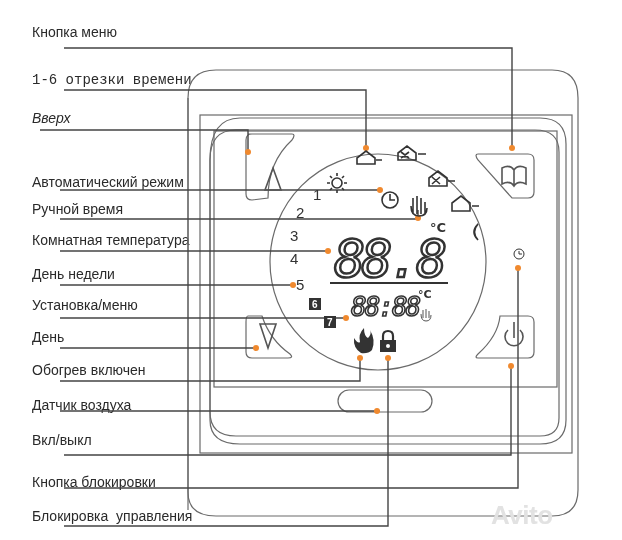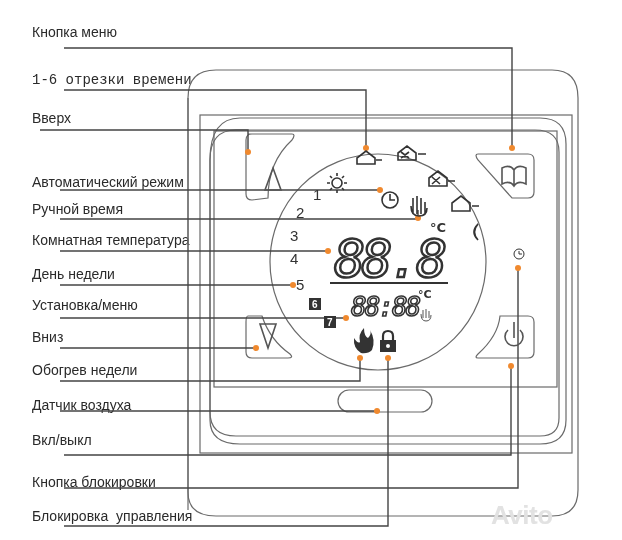--- a/index.html
+++ b/index.html
@@ -6,28 +6,28 @@
   body { width: 622px; height: 540px; position: relative; overflow: hidden; font-family: "Liberation Sans", sans-serif; }
   .label { position: absolute; left: 32px; font-size: 14px; color: #2a2a2a; white-space: pre; line-height: 18px; }
   svg { position: absolute; left: 0; top: 0; }
   .watermark { position: absolute; left: 491px; top: 500px; font-size: 26px; color: #e2e2e2; font-weight: bold; font-family: "Liberation Sans", sans-serif; letter-spacing: -0.5px; }
 </style>
 </head>
 <body>
 
 <div class="label" style="top:23px;">Кнопка меню</div>
 <div class="label" style="top:71px;font-family:Liberation Mono, monospace;">1-6 отрезки времени</div>
-<div class="label" style="top:109px;">Вверх</div>
+<div class="label" style="top:109px;font-style:italic;">Вверх</div>
 <div class="label" style="top:173px;">Автоматический режим</div>
 <div class="label" style="top:200px;">Ручной время</div>
 <div class="label" style="top:231px;">Комнатная температура</div>
 <div class="label" style="top:265px;">День недели</div>
 <div class="label" style="top:296px;">Установка/меню</div>
-<div class="label" style="top:328px;">Вниз</div>
-<div class="label" style="top:361px;">Обогрев недели</div>
+<div class="label" style="top:328px;">День</div>
+<div class="label" style="top:361px;">Обогрев включен</div>
 <div class="label" style="top:396px;">Датчик воздуха</div>
 <div class="label" style="top:431px;">Вкл/выкл</div>
 <div class="label" style="top:473px;">Кнопка блокировки</div>
 <div class="label" style="top:507px;">Блокировка  управления</div>
 
 <svg width="622" height="540" viewBox="0 0 622 540">
   <g fill="none" stroke="#6a6a6a" stroke-width="1.2">
 
     <path d="M188,510 L188,98 Q188,70 216,70 L552,70 Q578,70 578,98 L578,490 Q578,516 552,516 L216,516"></path>
     <path d="M188,98 L188,492 Q188,516 216,516"></path>

